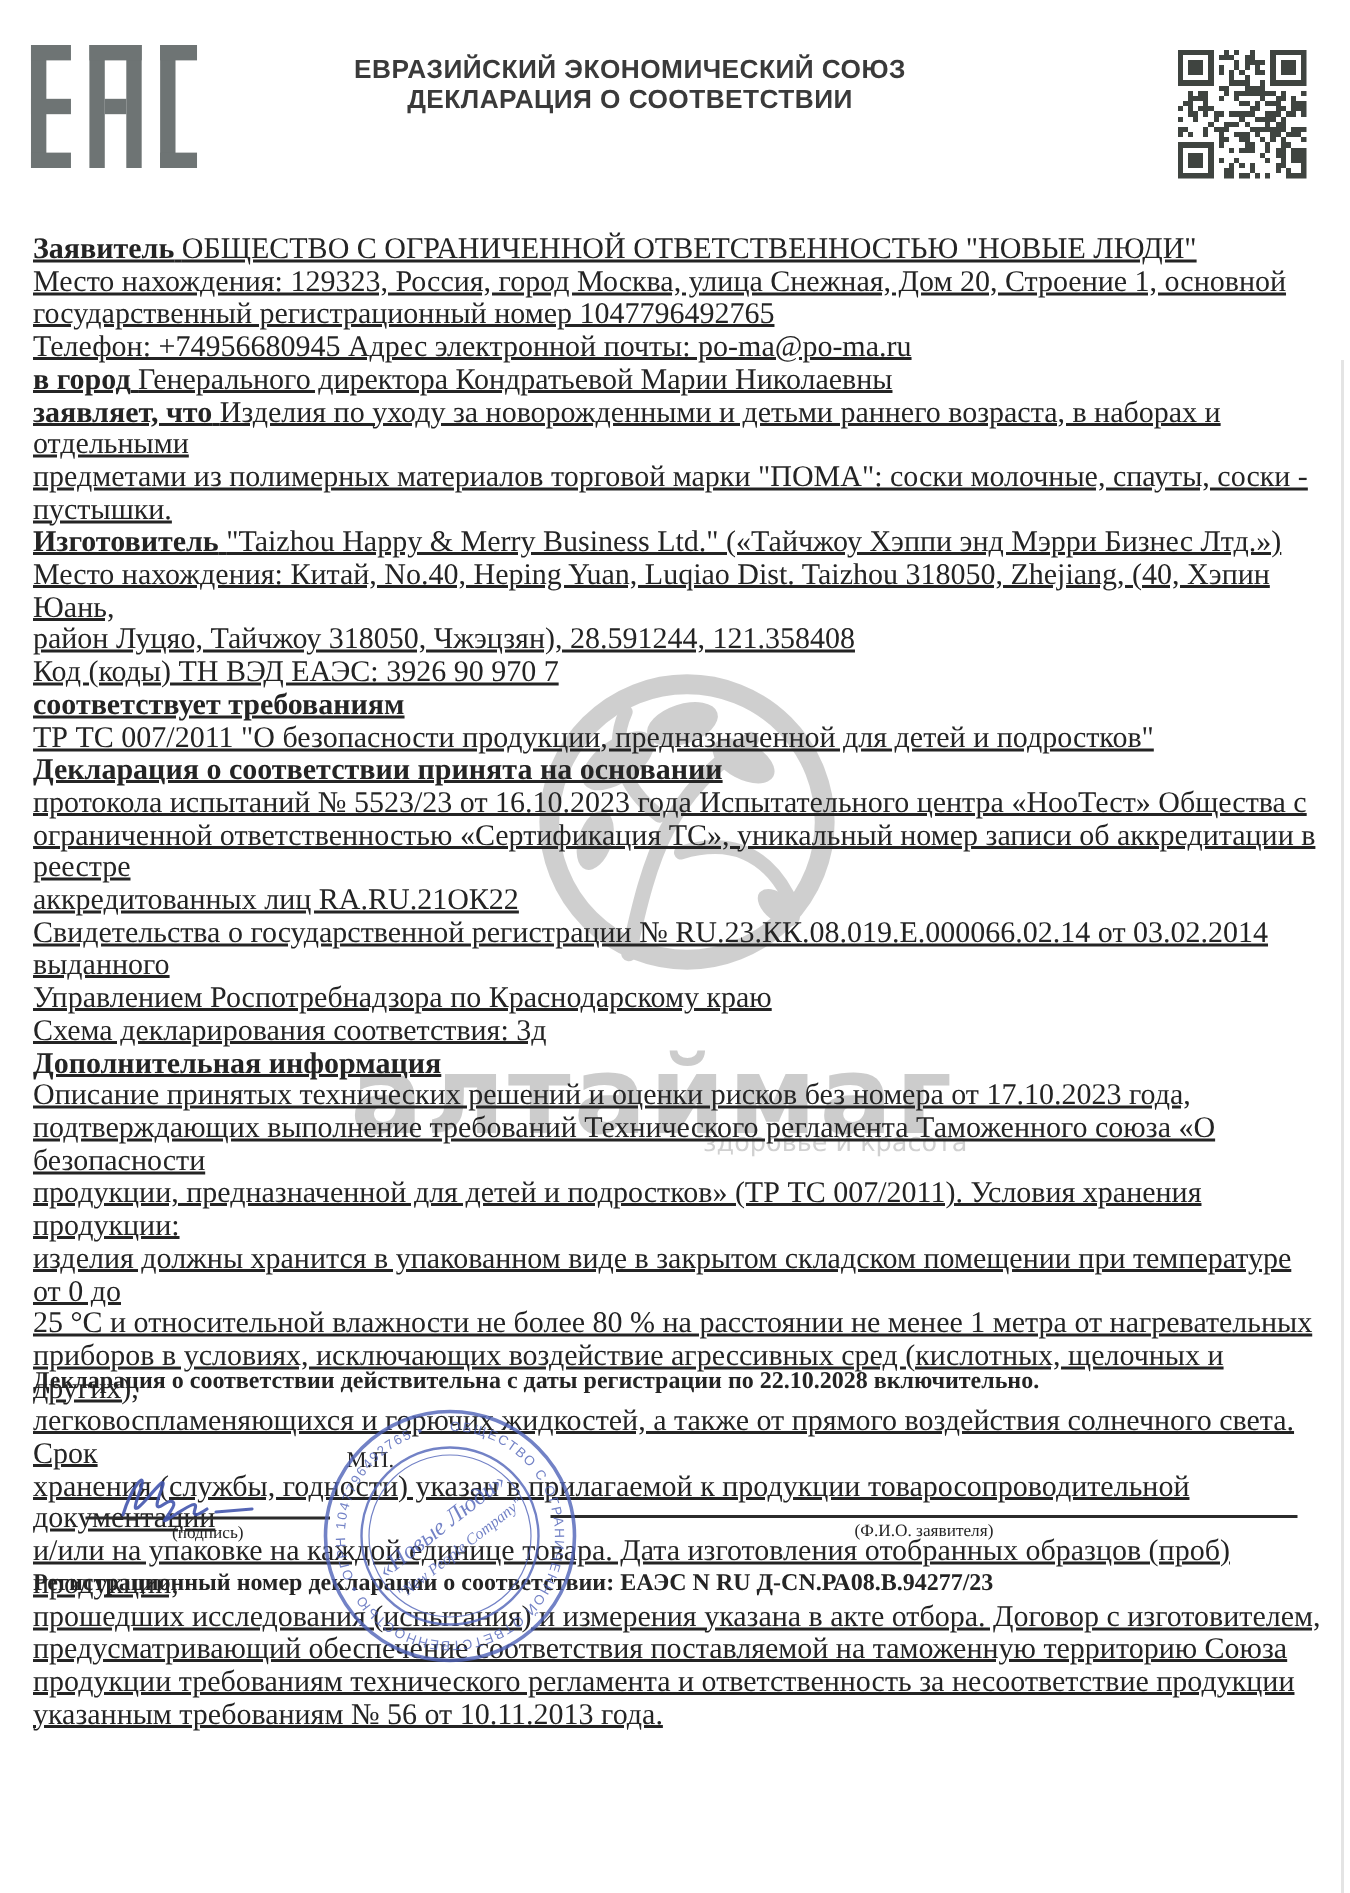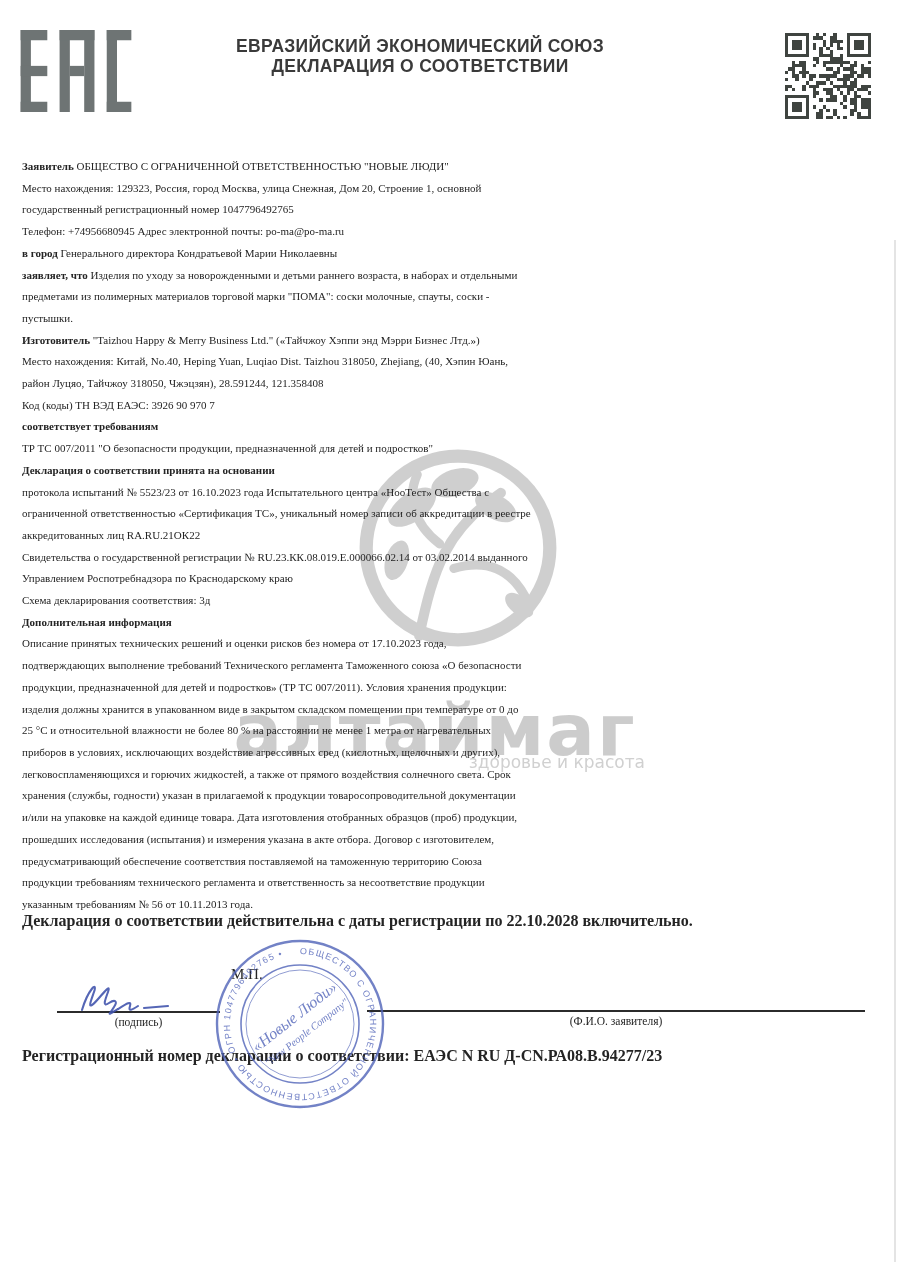--- a/index.html
+++ b/index.html
@@ -13,21 +13,21 @@
   .qr{position:absolute;left:785px;top:33px;width:86px;height:86px;}
   
   .wm-leaf{position:absolute;left:356px;top:446px;width:204px;height:204px;opacity:.42;}
   .wm-brand{position:absolute;left:170px;top:688px;width:530px;text-align:center;
             font-family:"DejaVu Sans",sans-serif;font-weight:bold;font-size:72px;
             color:#c4c4c4;letter-spacing:2px;opacity:.85;}
   .wm-tagline{position:absolute;left:225px;top:752px;width:420px;text-align:right;
               font-family:"DejaVu Sans",sans-serif;font-size:17px;color:#cbcbcb;opacity:.9;}
   
   .main-text{position:absolute;left:22px;top:156px;width:860px;z-index:2;
-             font-size:11px;line-height:21.7px;}
+             font-size:20px;line-height:21.7px;text-decoration:underline;}
   .main-text .blk{white-space:pre-line;}
   .main-text b{font-weight:bold;}
   .bhead{font-weight:bold;}
   
   .validity{position:absolute;left:22px;top:912px;width:860px;z-index:2;
             font-size:16px;font-weight:bold;}
   .sig-line{position:absolute;left:57px;top:1011px;width:163px;height:2px;background:#2b2b2b;z-index:2;}
   .sig-label{position:absolute;left:57px;top:1016px;width:163px;text-align:center;
              font-size:11.5px;z-index:2;}
   .mp{position:absolute;left:231px;top:966px;font-size:15px;z-index:2;}

